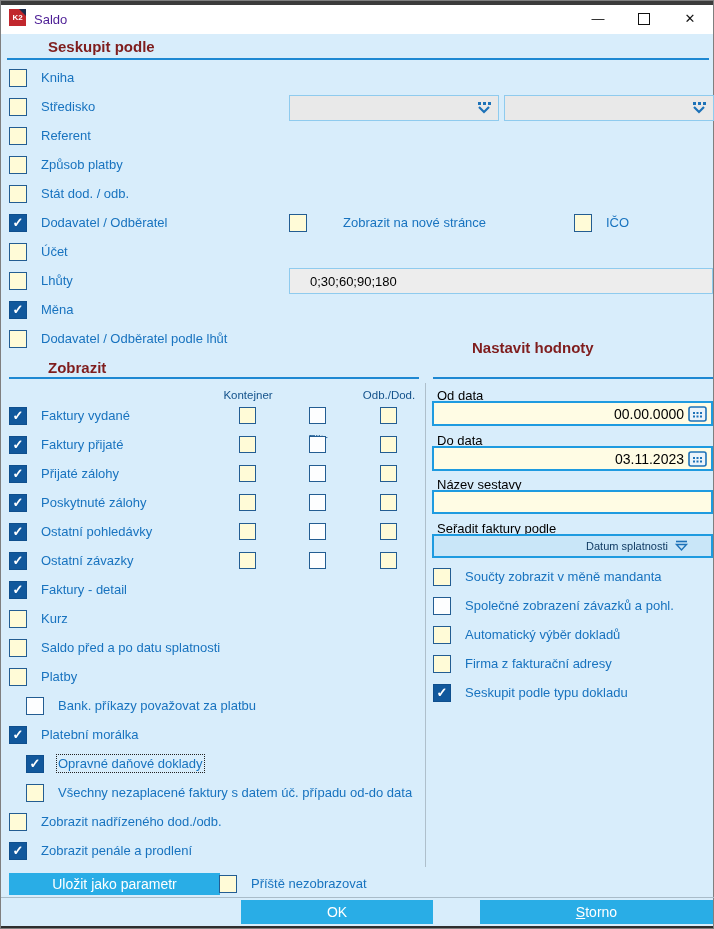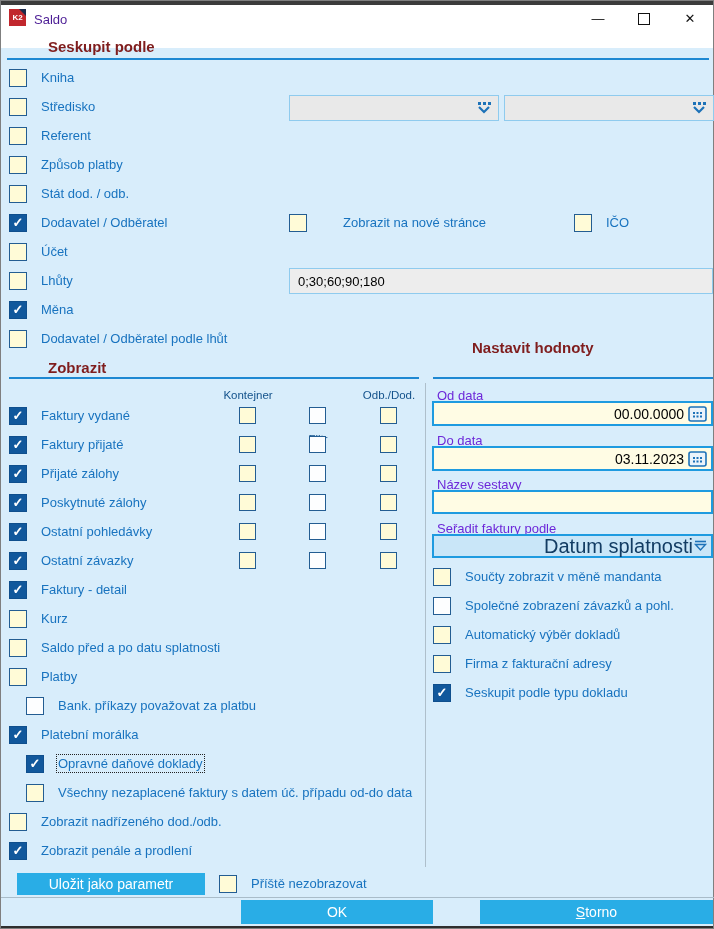--- a/index.html
+++ b/index.html
@@ -1,19 +1,19 @@
 <!DOCTYPE html>
 <html><head>
 <meta charset="utf-8">
 <style>
   html,body{margin:0;padding:0;}
   body{width:714px;height:929px;overflow:hidden;font-family:"Liberation Sans",sans-serif;background:#d8edfb;}
   .window{position:absolute;inset:0;border:1px solid #7f7f7f;box-sizing:border-box;background:#d8edfb;}
   .top-strip{position:absolute;left:0;top:0;width:100%;height:4px;background:#3b3b3b;}
-  .titlebar{position:absolute;left:0;top:4px;width:100%;height:43px;background:#ffffff;display:flex;align-items:center;}
+  .titlebar{position:absolute;left:0;top:4px;width:100%;height:29px;background:#ffffff;display:flex;align-items:center;}
   .app-icon{position:absolute;left:8px;top:4px;width:17px;height:17px;background:#c1272d;display:flex;align-items:center;justify-content:center;}
   .app-icon span{color:#fff;font-size:8px;font-weight:bold;}
   .app-icon::after{content:"";position:absolute;right:0;top:0;border-left:7px solid transparent;border-top:7px solid #1b2a4a;}
   .win-title{position:absolute;left:33px;top:7px;font-size:13px;color:#4c1d95;}
   .win-controls{position:absolute;right:0;top:0;height:27px;display:flex;align-items:center;}
   .win-btn{width:46px;height:27px;display:flex;align-items:center;justify-content:center;font-size:13px;color:#111;}
   .max-glyph{width:10px;height:10px;border:1px solid #111;}
   .sec-title{position:absolute;font-size:15px;font-weight:bold;color:#7f1d1d;white-space:nowrap;margin-left:39px;}
   .rule{position:absolute;height:2px;background:#1e88d2;}
   .vdiv{position:absolute;width:1px;background:#aebfcb;}
@@ -24,25 +24,25 @@
   .list{position:absolute;}
   .row{display:flex;align-items:center;height:29px;gap:14px;position:relative;}
   .row.indent{padding-left:17px;}
   .lbl{color:#1873bf;font-size:13px;white-space:nowrap;}
   .lbl.focus{outline:1px dotted #222;outline-offset:1px;}
   .extra-boxes{position:absolute;left:0;top:0;width:100%;height:29px;}
   .extra-boxes .cb{position:absolute;top:6px;}
   .exk{left:230px;} .exf{left:300px;} .exo{left:371px;}
   .colhead{position:absolute;top:388px;font-size:11.5px;color:#14538c;transform:translateX(-50%);white-space:nowrap;}
   .combo{position:absolute;height:26px;background:#e9e9e9;border:1px solid #8fcbee;box-sizing:border-box;display:flex;align-items:center;justify-content:flex-end;padding-right:5px;}
-  .field-label{position:absolute;font-size:13px;color:#6d28d9;white-space:nowrap;}
-  .text-field{position:absolute;background:#ededed;border:1px solid #8fcbee;box-sizing:border-box;display:flex;align-items:center;padding-left:8px;font-size:13px;color:#000;}
+  .field-label{position:absolute;font-size:13px;color:#000000;white-space:nowrap;}
+  .text-field{position:absolute;background:#ededed;border:1px solid #8fcbee;box-sizing:border-box;display:flex;align-items:center;padding-left:20px;font-size:13px;color:#000;}
   .date-field{position:absolute;background:#fffce4;border:2px solid #1e9be0;box-sizing:border-box;display:flex;align-items:center;justify-content:flex-end;gap:4px;padding-right:4px;font-size:14px;color:#000;}
   .plain-field{position:absolute;background:#fffce4;border:2px solid #1e9be0;box-sizing:border-box;display:flex;align-items:center;padding-left:5px;font-size:14px;color:#000;}
-  .sort-field{position:absolute;background:#c9e6f8;border:2px solid #1e9be0;box-sizing:border-box;display:flex;align-items:center;justify-content:flex-end;padding-right:3px;font-size:20px;color:#123c63;}
+  .sort-field{position:absolute;background:#c9e6f8;border:2px solid #1e9be0;box-sizing:border-box;display:flex;align-items:center;justify-content:flex-end;gap:6px;padding-right:22px;font-size:11px;color:#123c63;}
   .btn{position:absolute;background:#29ade6;color:#fff;font-size:14px;display:flex;align-items:center;justify-content:center;border:none;font-family:"Liberation Sans",sans-serif;}
   .hsep{position:absolute;height:1px;background:#a9bcc9;}
   .bottom-edge{position:absolute;left:0;bottom:0;width:100%;height:2px;background:#2e2e2e;}
   svg{display:block;flex:none;}
 </style>
 </head>
 <body>
 
 <div class="window">
   <div class="top-strip"></div>
@@ -326,21 +326,21 @@
       <div class="row">
         <span class="cb"></span>
         <span class="lbl">Firma z fakturační adresy</span>
       </div>
       <div class="row">
         <span class="cb checked">✓</span>
         <span class="lbl">Seskupit podle typu dokladu</span>
       </div>
     </div>
 
-  <button class="btn" style="left:8px;top:872px;width:188px;height:22px;margin-left:8px;">Uložit jako parametr</button>
+  <button class="btn" style="left:8px;top:872px;width:211px;height:22px;">Uložit jako parametr</button>
   <div class="row" style="position:absolute;left:218px;top:868px;">
     <span class="cb"></span>
     <span class="lbl">Příště nezobrazovat</span>
   </div>
 
   <div class="hsep" style="left:0;top:896px;width:714px;"></div>
 
   <button class="btn" style="left:240px;top:899px;width:192px;height:24px;">OK</button>
   <button class="btn" style="left:479px;top:899px;width:233px;height:24px;"><u>S</u>torno</button>
 

